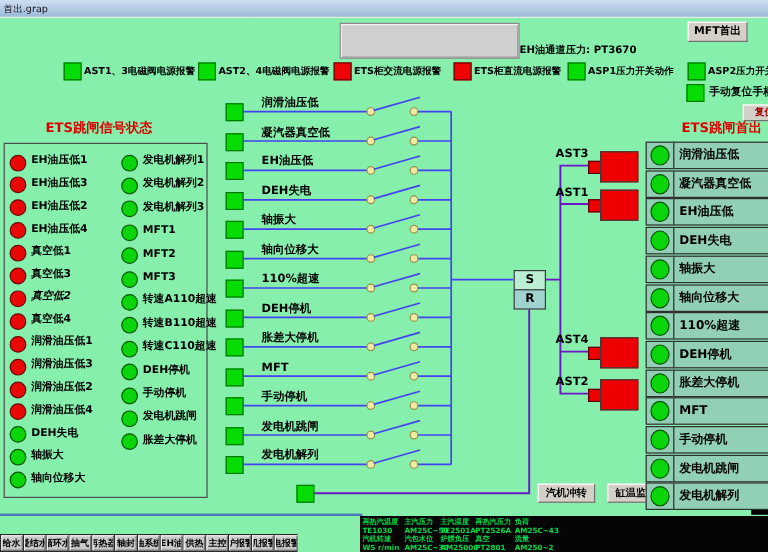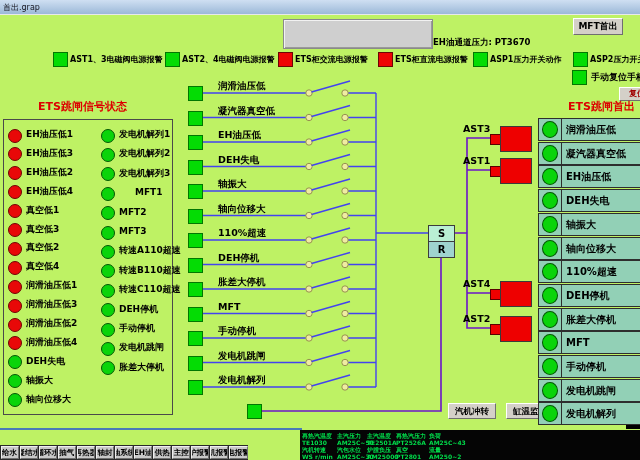--- a/index.html
+++ b/index.html
@@ -1,16 +1,16 @@
 <!DOCTYPE html>
 <html><head>
 <meta charset="utf-8">
 <style>
   html,body{margin:0;padding:0;background:#8f8f8f;}
-  #screen{position:relative;width:640px;height:460px;background:#bef264;overflow:hidden;
+  #screen{position:relative;width:640px;height:460px;background:#86efac;overflow:hidden;
           font-family:"DejaVu Sans",sans-serif;}
   .abs{position:absolute;}
   .titlebar{left:0;top:0;width:640px;height:14px;
             background:linear-gradient(#cfdff2,#9cb9d8);border-bottom:1px solid #e9e9e9;}
   .titletext{left:3px;top:2px;font-size:8px;color:#14141e;}
   .lbl{font-weight:bold;font-size:9px;color:#000;white-space:nowrap;line-height:11px;}
   .s8{font-size:8px;}
   .red-title{font-weight:bold;font-size:11px;color:#dd0000;white-space:nowrap;}
   .sqr{width:13px;height:13px;border:1px solid #027702;background:#04dc04;}
   .sqr.alarm{background:#ee0404;border-color:#6e0404;}
@@ -165,21 +165,21 @@
     <div class="abs lbl" style="left: 26px; top: 147.9px;">EH油压低3</div>
     <div class="abs lamp red" style="left: 8px; top: 166.3px;"></div>
     <div class="abs lbl" style="left: 26px; top: 166.8px;">EH油压低2</div>
     <div class="abs lamp red" style="left: 8px; top: 185.2px;"></div>
     <div class="abs lbl" style="left: 26px; top: 185.7px;">EH油压低4</div>
     <div class="abs lamp red" style="left: 8px; top: 204.1px;"></div>
     <div class="abs lbl" style="left: 26px; top: 204.6px;">真空低1</div>
     <div class="abs lamp red" style="left: 8px; top: 223px;"></div>
     <div class="abs lbl" style="left: 26px; top: 223.5px;">真空低3</div>
     <div class="abs lamp red" style="left: 8px; top: 241.9px;"></div>
-    <div class="abs lbl" style="left: 26px; top: 242.4px;">真空低2</div>
+    <div class="abs lbl" style="left: 26px; top: 242.4px; font-style: italic;">真空低2</div>
     <div class="abs lamp red" style="left: 8px; top: 260.8px;"></div>
     <div class="abs lbl" style="left: 26px; top: 261.3px;">真空低4</div>
     <div class="abs lamp red" style="left: 8px; top: 279.7px;"></div>
     <div class="abs lbl" style="left: 26px; top: 280.2px;">润滑油压低1</div>
     <div class="abs lamp red" style="left: 8px; top: 298.6px;"></div>
     <div class="abs lbl" style="left: 26px; top: 299.1px;">润滑油压低3</div>
     <div class="abs lamp red" style="left: 8px; top: 317.5px;"></div>
     <div class="abs lbl" style="left: 26px; top: 318px;">润滑油压低2</div>
     <div class="abs lamp red" style="left: 8px; top: 336.4px;"></div>
     <div class="abs lbl" style="left: 26px; top: 336.9px;">润滑油压低4</div>
@@ -189,21 +189,21 @@
     <div class="abs lbl" style="left: 26px; top: 374.7px;">轴振大</div>
     <div class="abs lamp green" style="left: 8px; top: 393.1px;"></div>
     <div class="abs lbl" style="left: 26px; top: 393.6px;">轴向位移大</div>
     <div class="abs lamp green" style="left: 101px; top: 128.5px;"></div>
     <div class="abs lbl" style="left: 119px; top: 129px;">发电机解列1</div>
     <div class="abs lamp green" style="left: 101px; top: 147.9px;"></div>
     <div class="abs lbl" style="left: 119px; top: 148.4px;">发电机解列2</div>
     <div class="abs lamp green" style="left: 101px; top: 167.3px;"></div>
     <div class="abs lbl" style="left: 119px; top: 167.8px;">发电机解列3</div>
     <div class="abs lamp green" style="left: 101px; top: 186.7px;"></div>
-    <div class="abs lbl" style="left: 119px; top: 187.2px; margin-left: 16px;">MFT1</div>
+    <div class="abs lbl" style="left: 119px; top: 187.2px;">MFT1</div>
     <div class="abs lamp green" style="left: 101px; top: 206.1px;"></div>
     <div class="abs lbl" style="left: 119px; top: 206.6px;">MFT2</div>
     <div class="abs lamp green" style="left: 101px; top: 225.5px;"></div>
     <div class="abs lbl" style="left: 119px; top: 226px;">MFT3</div>
     <div class="abs lamp green" style="left: 101px; top: 244.9px;"></div>
     <div class="abs lbl" style="left: 119px; top: 245.4px;">转速A110超速</div>
     <div class="abs lamp green" style="left: 101px; top: 264.3px;"></div>
     <div class="abs lbl" style="left: 119px; top: 264.8px;">转速B110超速</div>
     <div class="abs lamp green" style="left: 101px; top: 283.7px;"></div>
     <div class="abs lbl" style="left: 119px; top: 284.2px;">转速C110超速</div>

